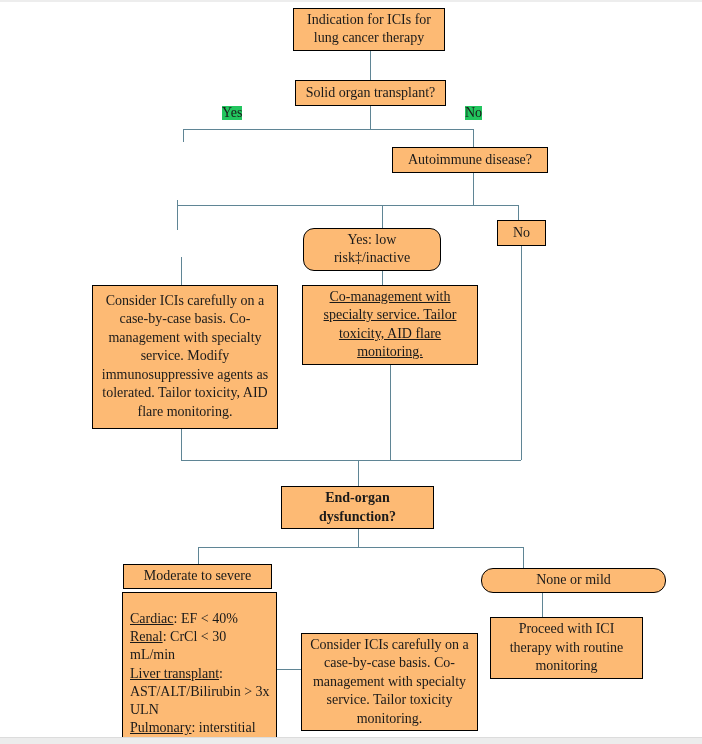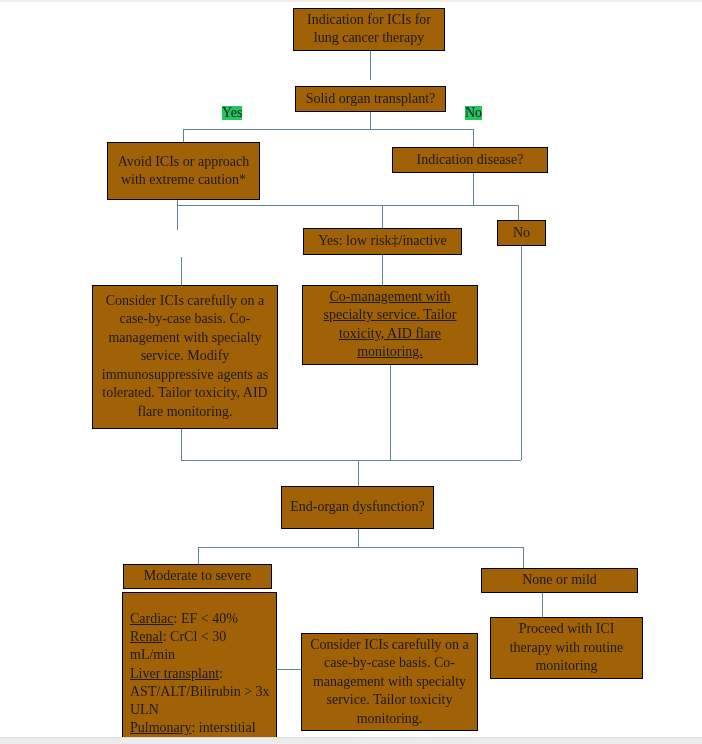--- a/index.html
+++ b/index.html
@@ -10,21 +10,21 @@
     font-family:"Liberation Serif","DejaVu Serif",serif;
     font-size:14px;color:#1a1a1a;
     overflow:hidden;
     border-top:2px solid #ededed;
     box-sizing:border-box;
   }
   .box{
     position:absolute;
     box-sizing:border-box;
     border:1px solid #000000;
-    background:#a16207;
+    background:#fdba74;
     display:flex;align-items:center;justify-content:center;
     text-align:center;
     line-height:1.32;
     padding:2px 5px;
   }
   .criteria{
     display:block;
     text-align:left;
     padding:17px 4px 3px 7px;
     line-height:1.3;
@@ -68,46 +68,45 @@
   <div class="line" style="left:198px;top:545px;width:1px;height:17px;"></div>
   <div class="line" style="left:523px;top:545px;width:1px;height:21px;"></div>
   <div class="line" style="left:542px;top:590px;width:1px;height:25px;"></div>
   <div class="line" style="left:277px;top:667px;width:24px;height:1px;"></div>
 
   <div class="edge-label" style="left:222px;top:104px;">Yes</div>
   <div class="edge-label" style="left:465px;top:104px;">No</div>
 
   <div class="box" style="left:293px;top:6px;width:152px;min-height:37px;">Indication for ICIs for lung cancer therapy</div>
 
-  <div class="box" style="left:295px;top:78px;width:151px;min-height:26px;margin-top:6px;">Solid organ transplant?</div>
-
-  <div class="box" style="left:107px;top:140px;width:153px;min-height:58px;">Avoid ICIs or approach with extreme caution*</div>
-
-  <div class="box" style="left:392px;top:145px;width:156px;min-height:26px;">Indication disease?</div>
+  <div class="box" style="left:295px;top:78px;width:151px;min-height:26px;">Solid organ transplant?</div>
 
 
-  <div class="box" style="left:303px;top:226px;width:159px;min-height:27px;">Yes: low risk‡/inactive</div>
+  <div class="box" style="left:392px;top:145px;width:156px;min-height:26px;">Autoimmune disease?</div>
+
+
+  <div class="box" style="left:303px;top:226px;width:138px;min-height:27px;border-radius:11px;">Yes: low risk‡/inactive</div>
 
   <div class="box" style="left:497px;top:218px;width:49px;min-height:26px;">No</div>
 
   <div class="box" style="left:92px;top:283px;width:186px;min-height:144px;align-items:flex-start;padding-top:6px;">Consider ICIs carefully on a case-by-case basis. Co-management with specialty service. Modify immunosuppressive agents as tolerated. Tailor toxicity, AID flare monitoring.</div>
 
   <div class="box" style="left:302px;top:283px;width:176px;min-height:79px;text-decoration:underline;">Co-management with specialty service. Tailor toxicity, AID flare monitoring.</div>
 
-  <div class="box" style="left:281px;top:484px;width:153px;min-height:43px;">End-organ dysfunction?</div>
+  <div class="box" style="left:281px;top:484px;width:153px;min-height:43px;font-weight:bold;">End-organ dysfunction?</div>
 
   <div class="box" style="left:123px;top:562px;width:149px;min-height:25px;">Moderate to severe</div>
 
   <div class="box criteria" style="left:122px;top:590px;width:155px;min-height:147px;">
     <div><span class="u">Cardiac</span><span>: EF &lt; 40%</span></div>
     <div><span class="u">Renal</span><span>: CrCl &lt; 30 mL/min</span></div>
     <div><span class="u">Liver transplant</span><span>: AST/ALT/Bilirubin &gt; 3x ULN</span></div>
     <div><span class="u">Pulmonary</span><span>: interstitial lung disease</span></div>
   </div>
 
-  <div class="box" style="left:481px;top:566px;width:157px;min-height:25px;">None or mild</div>
+  <div class="box" style="left:481px;top:566px;width:185px;min-height:25px;border-radius:12px;">None or mild</div>
 
   <div class="box" style="left:490px;top:615px;width:153px;min-height:62px;">Proceed with ICI therapy with routine monitoring</div>
 
   <div class="box" style="left:301px;top:631px;width:177px;min-height:97px;">Consider ICIs carefully on a case-by-case basis. Co-management with specialty service. Tailor toxicity monitoring.</div>
 
   <div class="bottom-strip"></div>
 </div>
 
 </body></html>

